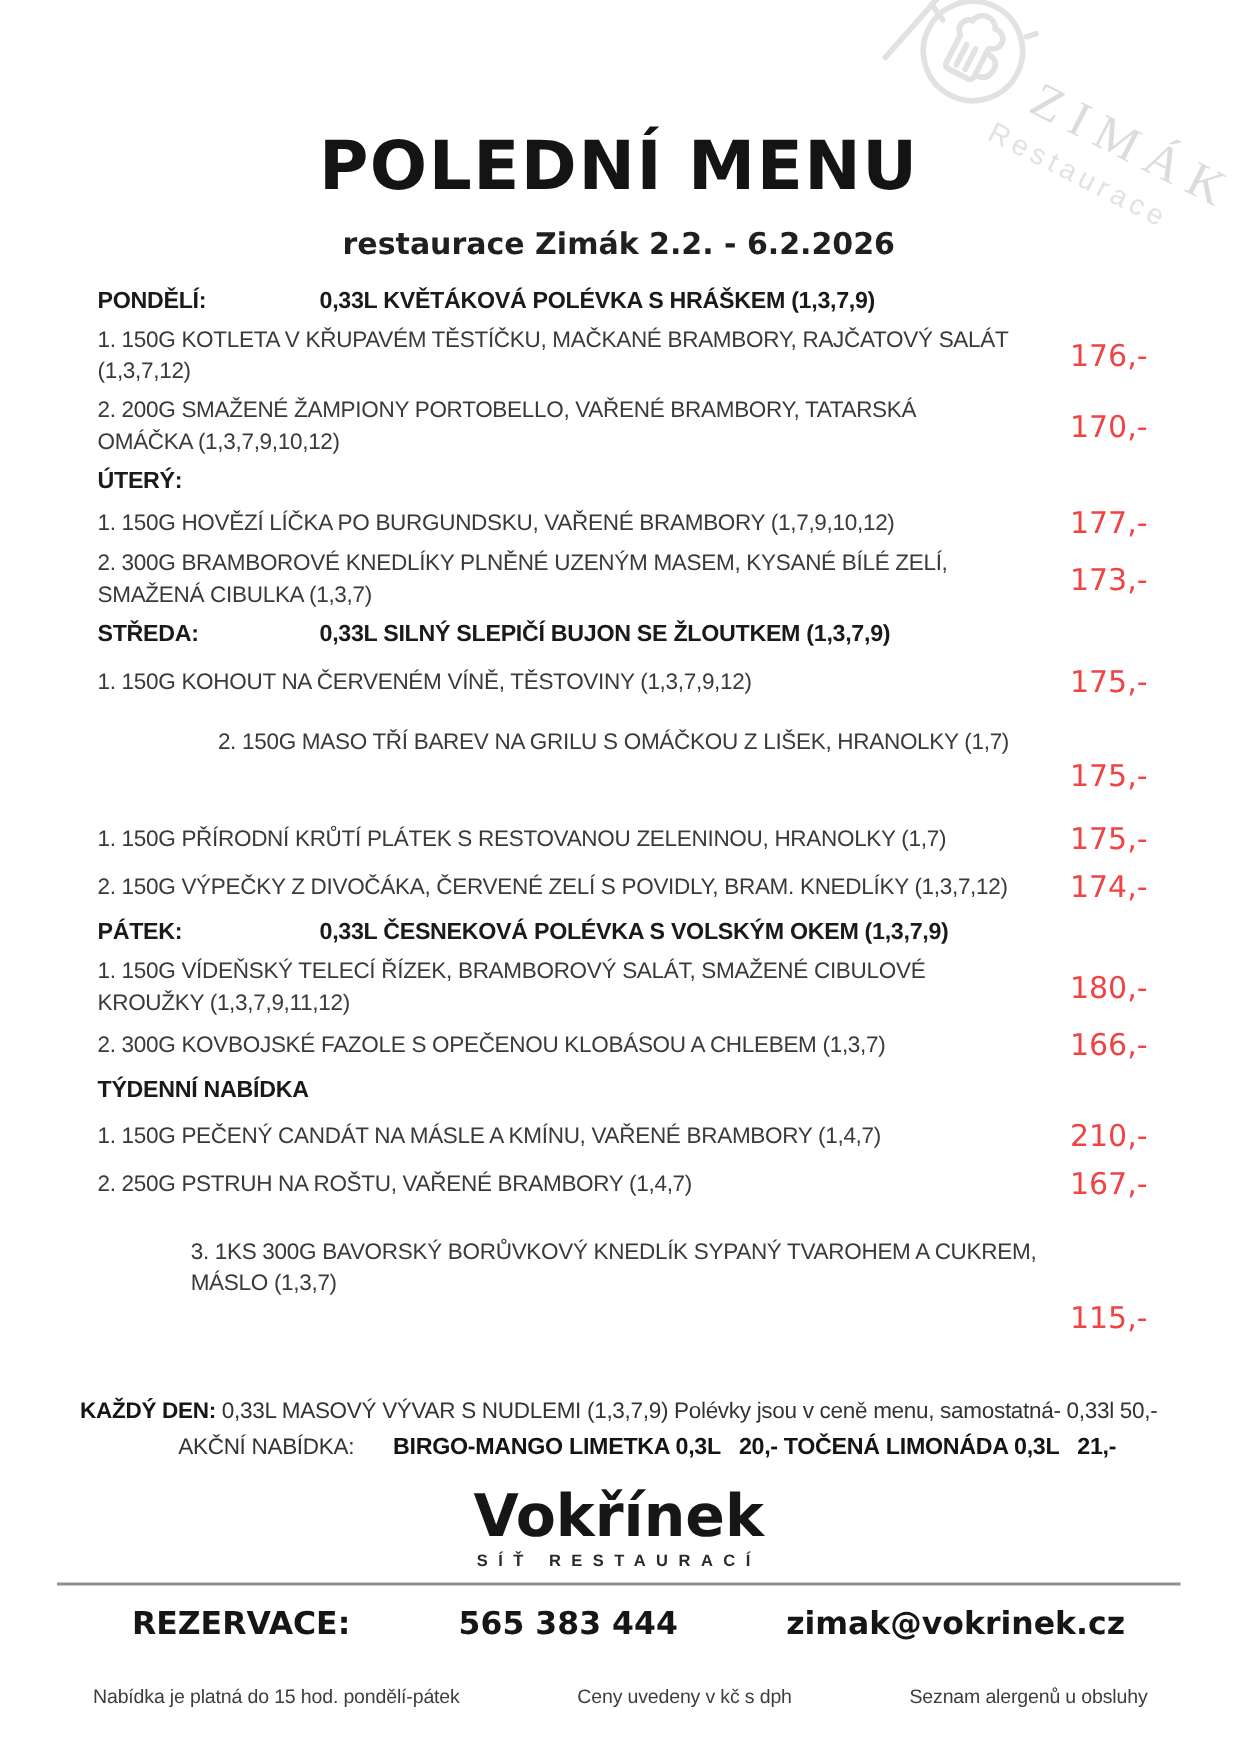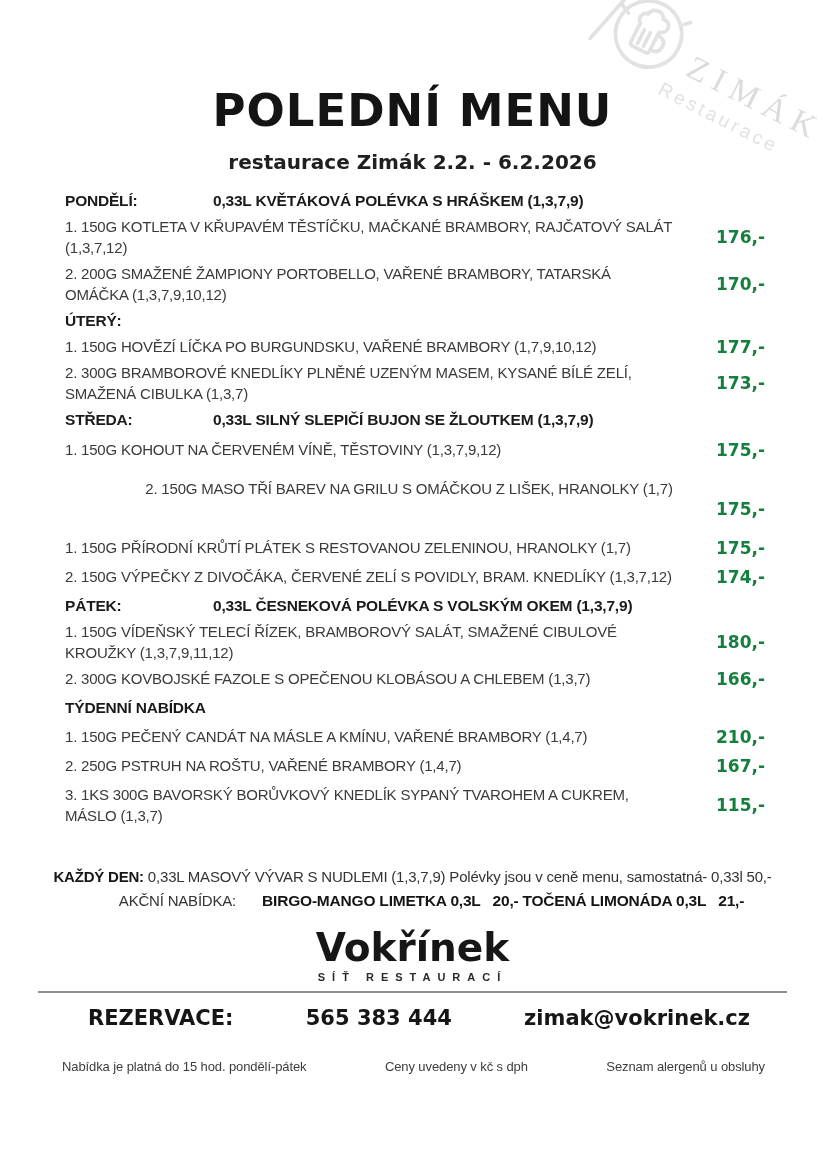--- a/index.html
+++ b/index.html
@@ -59,21 +59,21 @@
     letter-spacing:-0.2px;
   }
   .item-row { display:flex; align-items:center; margin:5px 0; }
   .item-text {
     flex:1 1 auto; font-size:15px; color:#3a3a3a; line-height:21px;
     letter-spacing:-0.2px; white-space:pre-line; padding-right:12px;
   }
   .item-price {
     flex:0 0 auto; margin-left:auto;
     font-family:"DejaVu Sans", sans-serif;
-    font-size:17px; font-weight:bold; color:#15803d; white-space:nowrap;
+    font-size:20px; font-weight:normal; color:#ef4444; white-space:nowrap;
   }
   .weekly-label {
     font-weight:bold; font-size:15.5px; color:#1a1a1a; margin:8px 0 5px;
     line-height:21px; letter-spacing:-0.2px;
   }
 
   
   .notes { margin-top:42px; text-align:center; }
   .notes-line1 { font-size:15px; color:#333; letter-spacing:-0.2px; }
   .notes-line1 b { color:#161616; }
@@ -206,21 +206,21 @@
 
     <div class="weekly-label">TÝDENNÍ NABÍDKA</div>
     <div class="item-row" style="margin:8px 0;">
       <span class="item-text">1. 150G PEČENÝ CANDÁT NA MÁSLE A KMÍNU, VAŘENÉ BRAMBORY (1,4,7)</span>
       <span class="item-price">210,-</span>
     </div>
     <div class="item-row" style="margin:8px 0;">
       <span class="item-text">2. 250G PSTRUH NA ROŠTU, VAŘENÉ BRAMBORY (1,4,7)</span>
       <span class="item-price">167,-</span>
     </div>
-    <div class="item-row" style="margin:8px 0;">
+    <div class="item-row" style="margin:23px 0;flex-direction:column;">
       <span class="item-text">3. 1KS 300G BAVORSKÝ BORŮVKOVÝ KNEDLÍK SYPANÝ TVAROHEM A CUKREM,
 MÁSLO (1,3,7)</span>
       <span class="item-price">115,-</span>
     </div>
 
   </div>
 
   <div class="notes">
     <div class="notes-line1">
       <b>KAŽDÝ DEN:</b><span> 0,33L MASOVÝ VÝVAR S NUDLEMI (1,3,7,9) Polévky jsou v ceně menu, samostatná- 0,33l 50,-</span>

